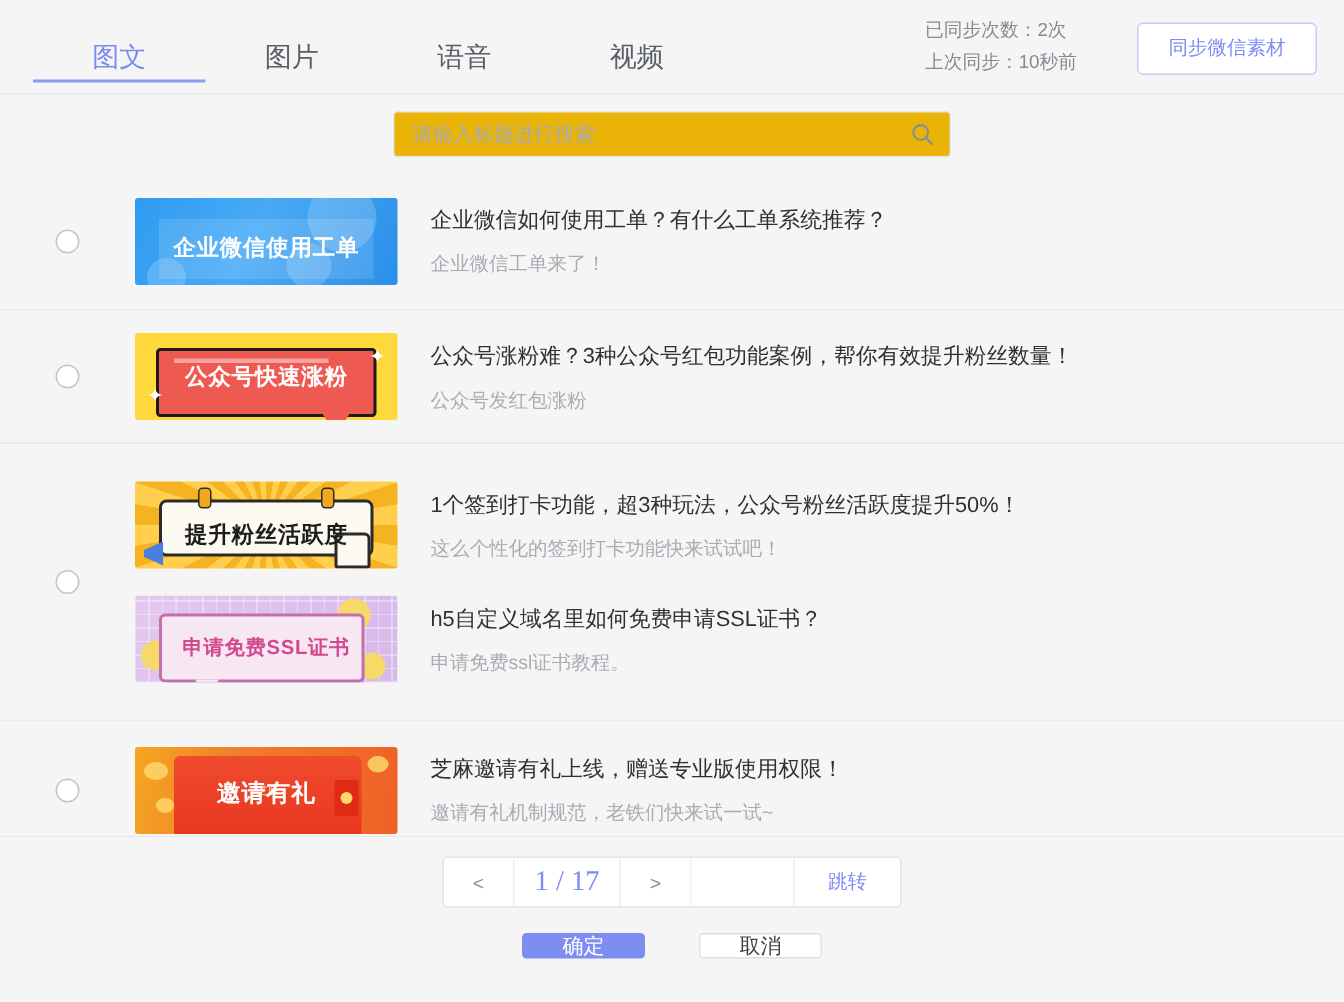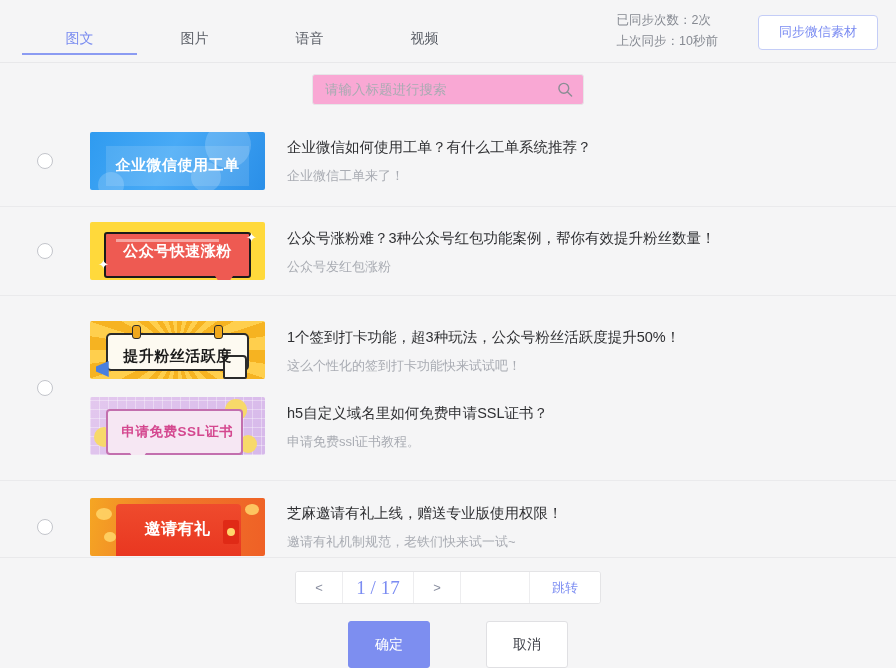--- a/index.html
+++ b/index.html
@@ -35,21 +35,21 @@
     position: absolute;
     left: 22px;
     top: 0;
     height: 62px;
     display: flex;
     align-items: center;
   }
   .tab {
     width: 115px;
     text-align: center;
-    font-size: 14px;
+    font-size: 18px;
     color: #5a5e66;
     line-height: 62px;
     height: 48px;
     position: relative;
     cursor: pointer;
     user-select: none;
   }
   .tab.active {
     color: #7a8cf0;
   }
@@ -94,23 +94,23 @@
   .search-row {
     flex: 0 0 52px;
     height: 52px;
     display: flex;
     align-items: center;
     justify-content: center;
     background: #f5f5f6;
   }
   .search-box {
     position: relative;
-    width: 272px;
+    width: 372px;
     height: 31px;
-    background: #f9a8d4;
+    background: #eab308;
     border: 1px solid #e6e6e8;
     border-radius: 3px;
     display: flex;
     align-items: center;
     box-sizing: border-box;
   }
   .search-box input {
     border: 0;
     outline: 0;
     background: transparent;
@@ -362,30 +362,29 @@
     border-right: 0;
   }
   .actions {
     margin-top: 17px;
     display: flex;
     align-items: center;
     gap: 36px;
   }
   .btn {
     width: 82px;
-    height: 47px;
+    height: 17px;
     border-radius: 3px;
     font-size: 14px;
     display: flex;
     align-items: center;
     justify-content: center;
     cursor: pointer;
     user-select: none;
     box-sizing: border-box;
-    margin-left: 20px;
   }
   .btn-primary {
     background: #7d8ef0;
     color: #fff;
     border: 1px solid #7d8ef0;
   }
   .btn-default {
     background: #fff;
     color: #3c3f47;
     border: 1px solid #e0e0e3;

